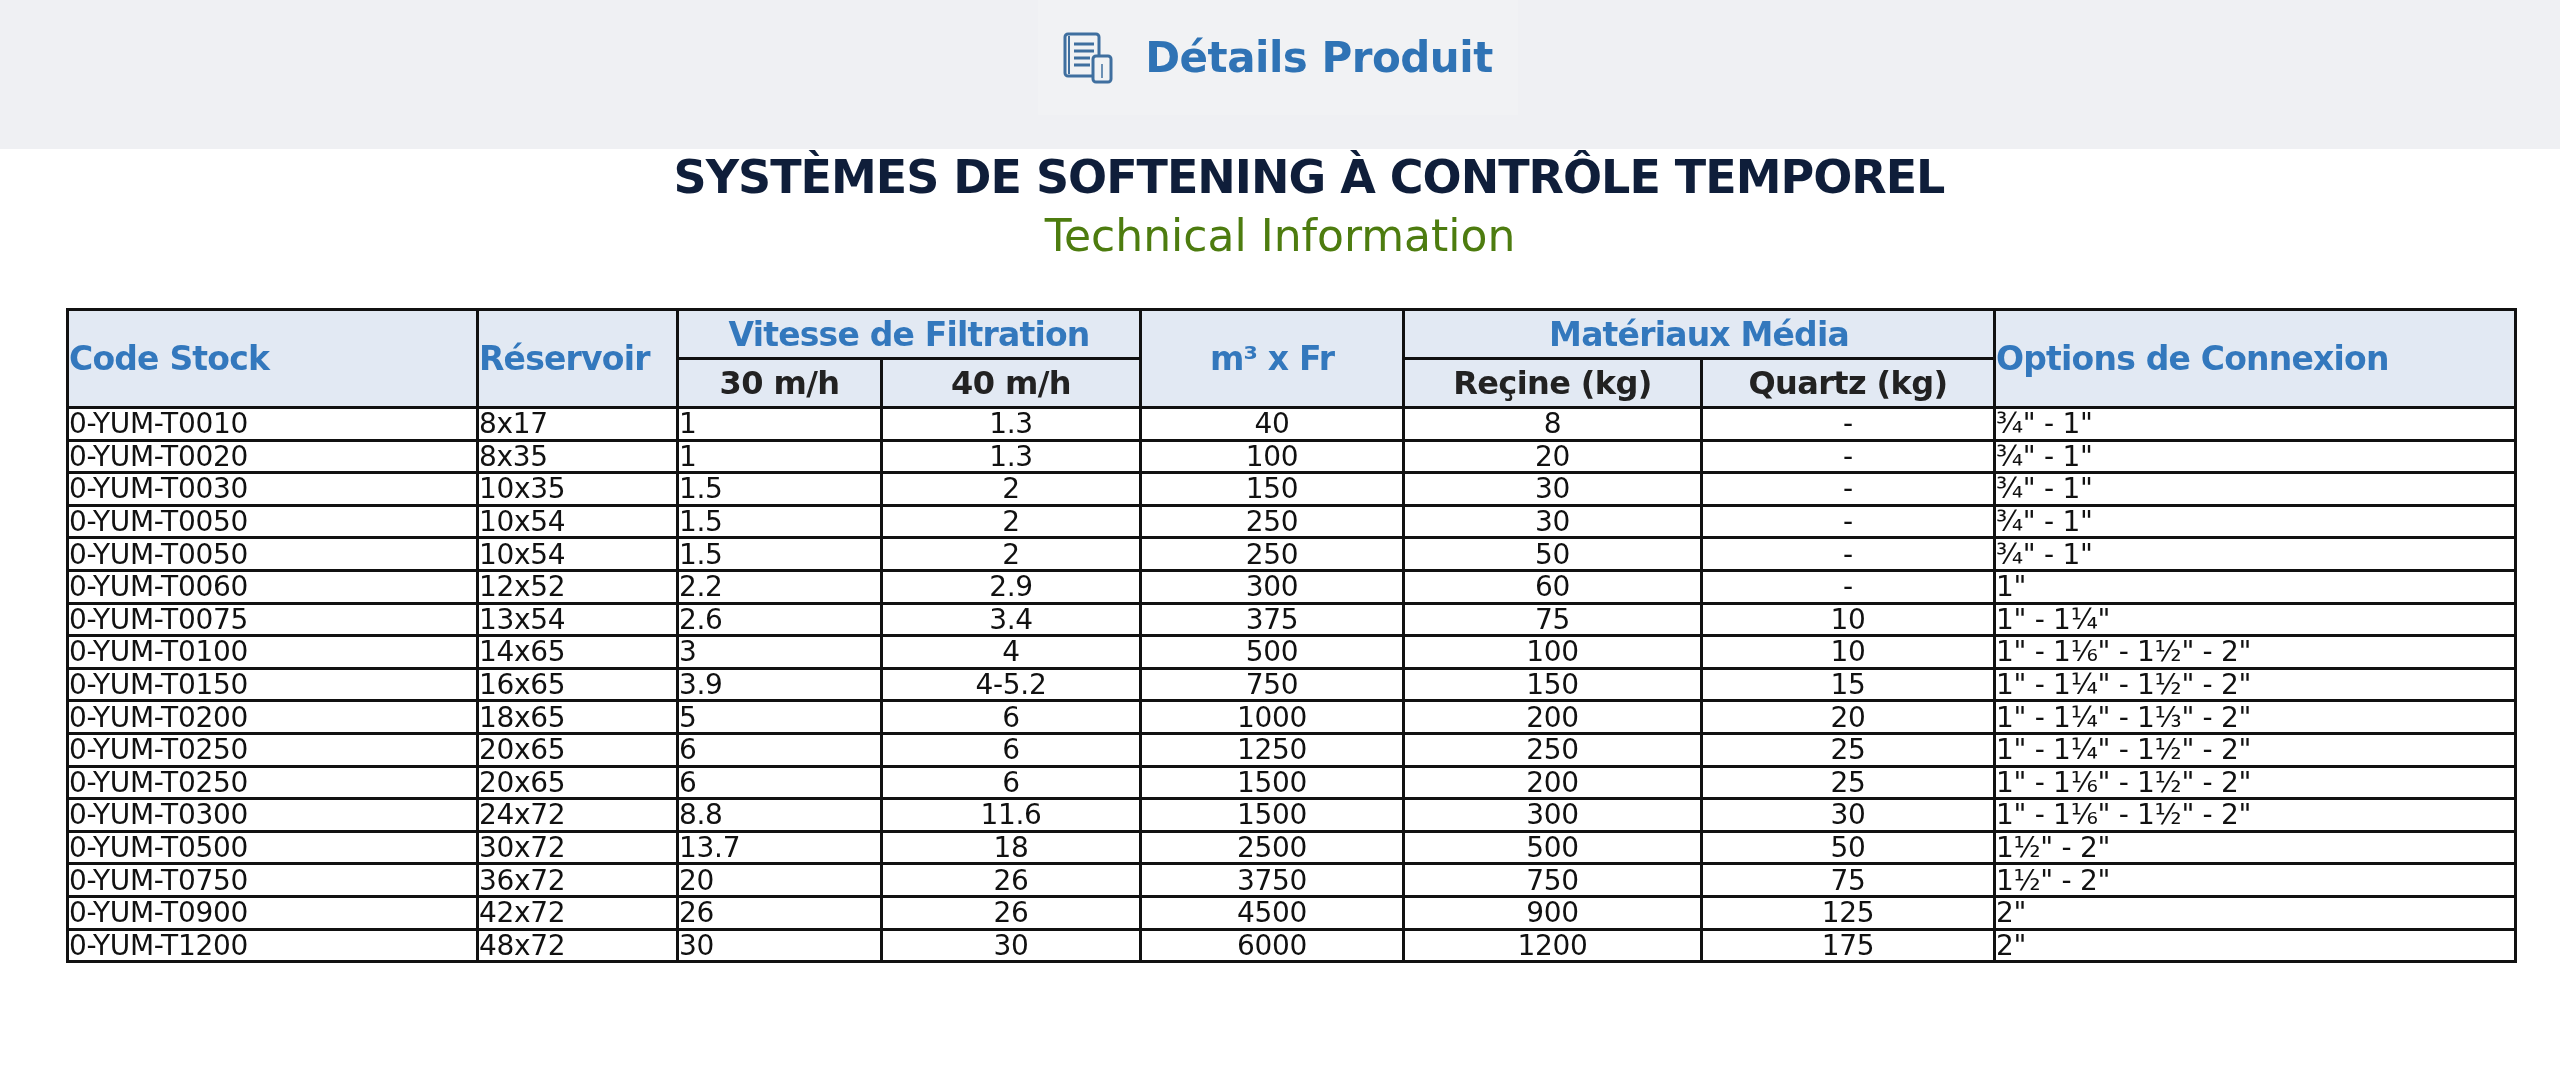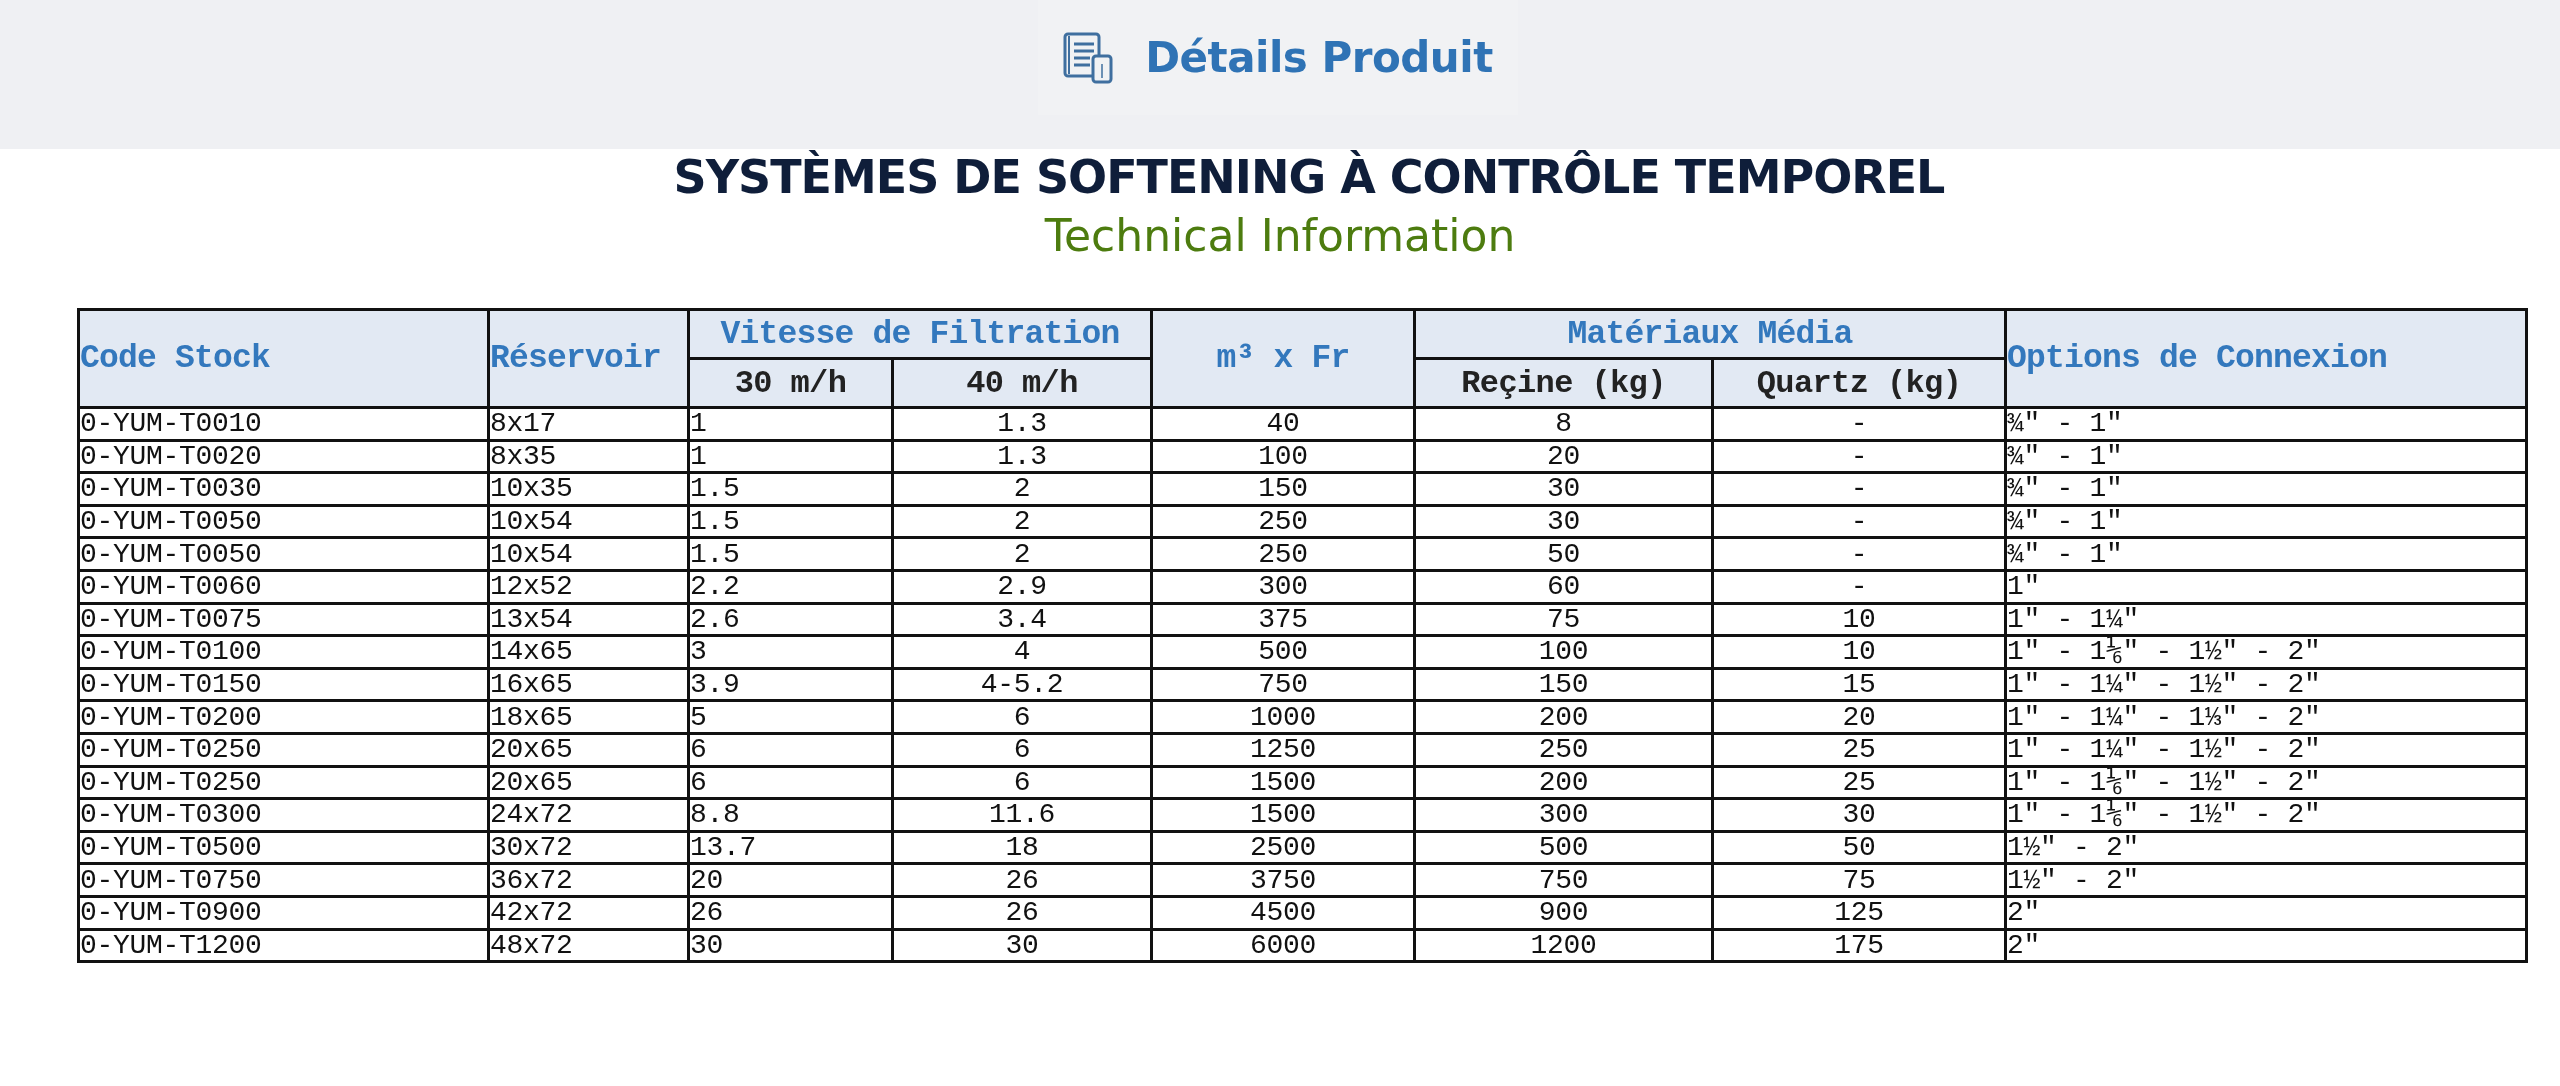--- a/index.html
+++ b/index.html
@@ -3,21 +3,21 @@
 <meta charset="utf-8">
 <style>
   html, body { margin:0; padding:0; }
   body { width:2560px; height:1086px; background:#ffffff; position:relative; overflow:hidden; font-family:"DejaVu Sans", sans-serif; }
   .topbar { position:absolute; left:0; top:0; width:2560px; height:149px; background:#eff0f3; }
   .topbar-inner { position:absolute; left:1038px; top:0; width:480px; height:115px; background:#f1f2f4; display:flex; align-items:center; justify-content:center; gap:30px; }
   .topbar-title { color:#2f73b5; font-weight:bold; font-size:42px; letter-spacing:-0.5px; }
   .doc-icon { width:52px; height:52px; position:relative; }
   .main-title { position:absolute; left:0; top:150px; width:2560px; text-align:center; color:#0f1e3a; font-weight:bold; font-size:46px; letter-spacing:-1px;margin-left:29px; }
   .sub-title { position:absolute; left:0; top:210px; width:2560px; text-align:center; color:#4d7c0f; font-size:44px; }
-  table.spec { position:absolute; left:77px; top:308px; border-collapse:collapse; table-layout:fixed; width:2448px;font-family:Liberation Mono, monospace; }
+  table.spec { position:absolute; left:66px; top:308px; border-collapse:collapse; table-layout:fixed; width:2448px; }
   table.spec th, table.spec td { border:3px solid #111; padding:0; }
   table.spec th { background:#e2e9f3; font-weight:bold; }
   th.main-h { color:#3378bd; font-size:33px; letter-spacing:-0.8px; }
   th.left { text-align:left; padding-left:4px; }
   th.sub-h { color:#222; font-size:32px; height:46px; letter-spacing:-0.6px;margin-top:48px; }
   th.grp-h { height:46px; }
   table.spec td { height:29.6px; font-size:28px; color:#111; line-height:29px; letter-spacing:-0.3px; white-space:nowrap; }
   td.l { text-align:left; padding-left:4px; }
   td.c { text-align:center; }
 </style>

